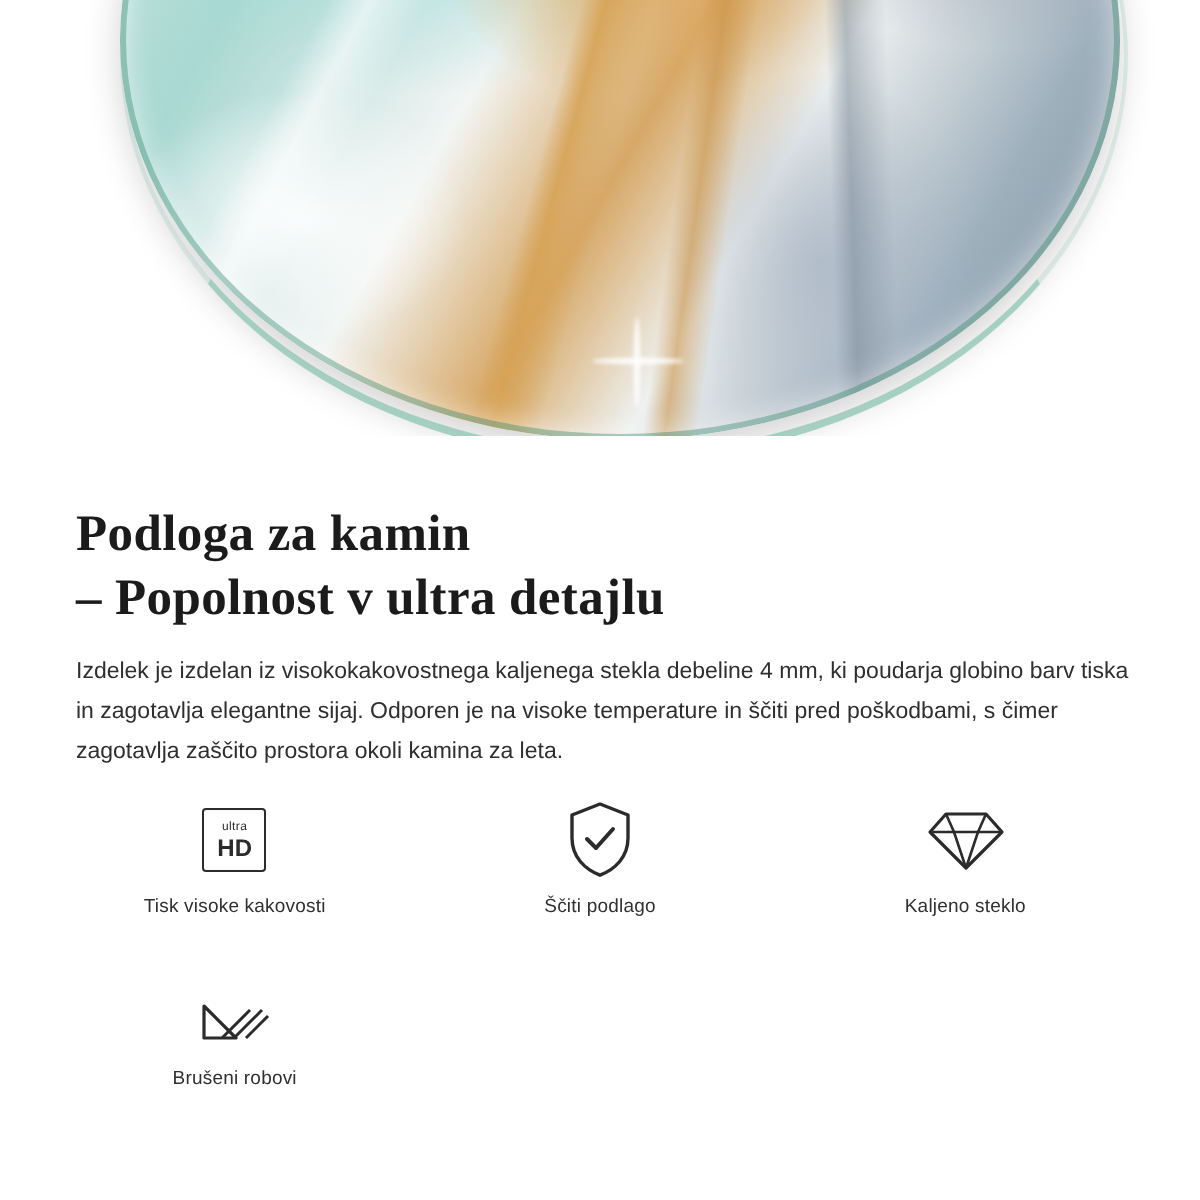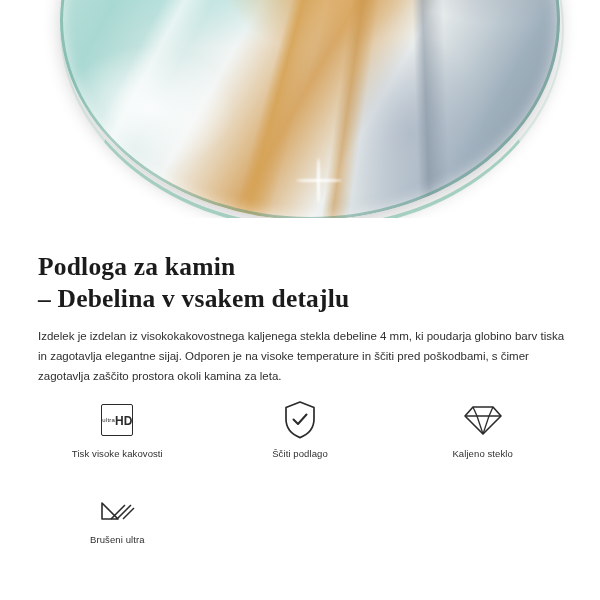--- a/index.html
+++ b/index.html
@@ -156,21 +156,21 @@
     letter-spacing: 0.1px;
   }
 
   
   .uhd {
     width: 30px;
     height: 30px;
     border: 1.6px solid #2b2b2b;
     border-radius: 2px;
     display: flex;
-    flex-direction: row;
+    flex-direction: column;
     align-items: center;
     justify-content: center;
     line-height: 1;
   }
   .uhd .t {
     font-size: 6px;
     letter-spacing: 0.2px;
     color: #2b2b2b;
   }
   .uhd .b {
@@ -190,21 +190,21 @@
     <div class="hero-disc">
       <div class="veins"></div>
       <div class="rim"></div>
     </div>
     <div class="hero-edge"></div>
     <div class="hero-sparkle"></div>
   </div>
 
   <h1 class="headline">
     <span>Podloga za kamin</span>
-    <span class="l2">– Debelina v vsakem detajlu</span>
+    <span class="l2">– Popolnost v ultra detajlu</span>
   </h1>
 
   <p class="bodytext">Izdelek je izdelan iz visokokakovostnega kaljenega stekla debeline 4 mm, ki poudarja globino barv tiska in zagotavlja elegantne sijaj. Odporen je na visoke temperature in ščiti pred poškodbami, s čimer zagotavlja zaščito prostora okoli kamina za leta.</p>
 
   <div class="features">
 
 
     <div class="feature">
       <div class="ic">
         <div class="uhd">
@@ -241,18 +241,18 @@
 
     <div class="feature">
       <div class="ic">
         <svg width="38" height="34" viewBox="0 0 38 34">
           <path d="M4 30 L4 14 L20 30 z" fill="none" stroke="#2b2b2b" stroke-width="1.6" stroke-linejoin="round"></path>
           <line x1="13" y1="30" x2="27" y2="16" stroke="#2b2b2b" stroke-width="1.5"></line>
           <line x1="19" y1="30" x2="33" y2="16" stroke="#2b2b2b" stroke-width="1.5"></line>
           <line x1="25" y1="30" x2="36" y2="19" stroke="#2b2b2b" stroke-width="1.5"></line>
         </svg>
       </div>
-      <div class="cap">Brušeni ultra</div>
+      <div class="cap">Brušeni robovi</div>
     </div>
 
 
   </div>
 </div>
 
 </body></html>

